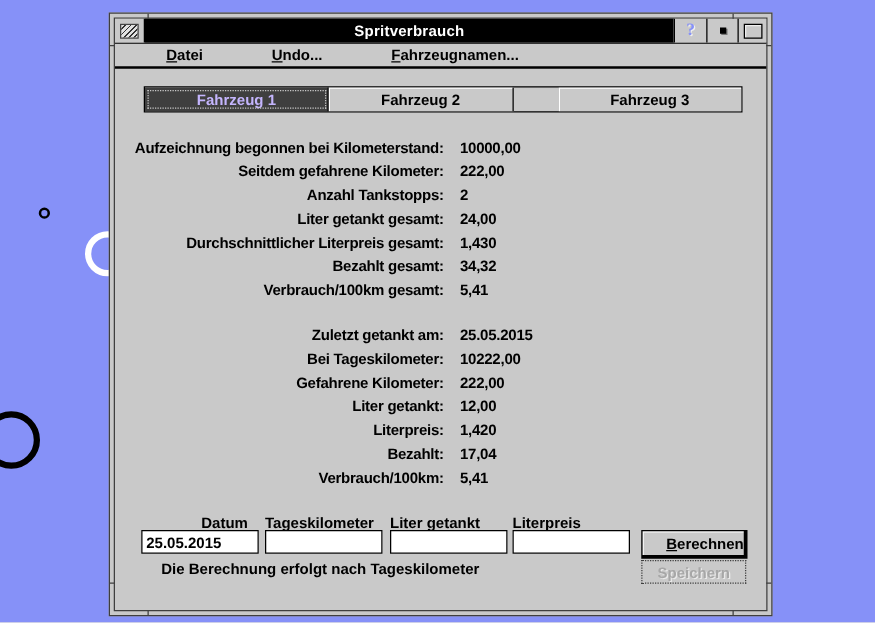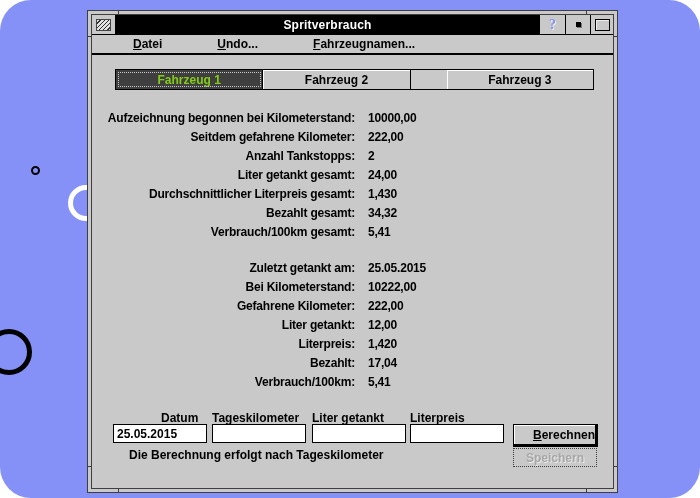--- a/index.html
+++ b/index.html
@@ -1,20 +1,19 @@
 <!DOCTYPE html>
 <html style="--desktop-bg: #8691F8; --window-gray: #C9C9C9; --titlebar-bg: #000000; --titlebar-text: #FFFFFF; --selected-tab-bg: #3F3F3F; --help-blue: #8691F8;"><head>
 <meta charset="utf-8">
 <style>
   html,body{margin:0;padding:0;}
   .stage{
     position:relative;width:700px;height:498px;overflow:hidden;
     background:var(--desktop-bg,#8691F8);
     font-family:"Liberation Sans",sans-serif;
-    border-radius:31px;
     -webkit-font-smoothing:none;
   }
   
   .ring{position:absolute;border-radius:50%;background:transparent;}
   .ring-white{left:68px;top:185px;width:26px;height:26px;border:5px solid #fff;z-index:1;}
   .ring-black-small{left:31px;top:166px;width:5px;height:5px;border:2px solid #000;z-index:1;}
   .ring-black-large{left:-14px;top:329px;width:36px;height:36px;border:5px solid #000;z-index:1;}
 
   
   .window{
@@ -75,21 +74,21 @@
     border:1px solid #000;box-sizing:content-box;
   }
   .tab{
     flex:1;display:flex;align-items:center;justify-content:center;
     font-weight:bold;font-size:12px;background:var(--window-gray,#C9C9C9);color:#000;
     border-right:1px solid #000;box-sizing:border-box;
     box-shadow:inset 1px 1px 0 #fff;
   }
   .tab:last-child{border-right:none;margin-left:36px;}
   .tab.selected{
-    background:var(--selected-tab-bg,#3F3F3F);color:#84cc16;box-shadow:none;
+    background:var(--selected-tab-bg,#3F3F3F);color:#c4b5fd;box-shadow:none;
     outline:1px dotted #c9c9c9;outline-offset:-3px;
   }
 
   
   .rows{position:absolute;left:0;right:0;}
   .rows-1{top:94px;}
   .rows-2{top:244px;}
   .drow{display:flex;height:19px;line-height:19px;font-weight:bold;font-size:12px;letter-spacing:-.2px;}
   .dlabel{width:263px;text-align:right;white-space:nowrap;}
   .dvalue{margin-left:13px;white-space:nowrap;}
@@ -199,21 +198,21 @@
             <div class="dvalue">5,41</div>
           </div>
       </div>
 
       <div class="rows rows-2">
         <div class="drow">
             <div class="dlabel">Zuletzt getankt am:</div>
             <div class="dvalue">25.05.2015</div>
           </div>
         <div class="drow">
-            <div class="dlabel">Bei Kilometerstand:</div>
+            <div class="dlabel">Bei Tageskilometer:</div>
             <div class="dvalue">10222,00</div>
           </div>
         <div class="drow">
             <div class="dlabel">Gefahrene Kilometer:</div>
             <div class="dvalue">222,00</div>
           </div>
         <div class="drow">
             <div class="dlabel">Liter getankt:</div>
             <div class="dvalue">12,00</div>
           </div>

